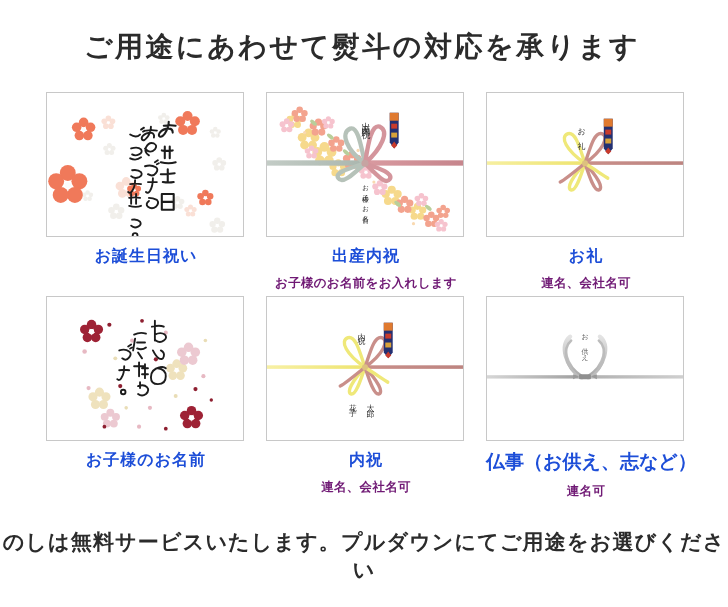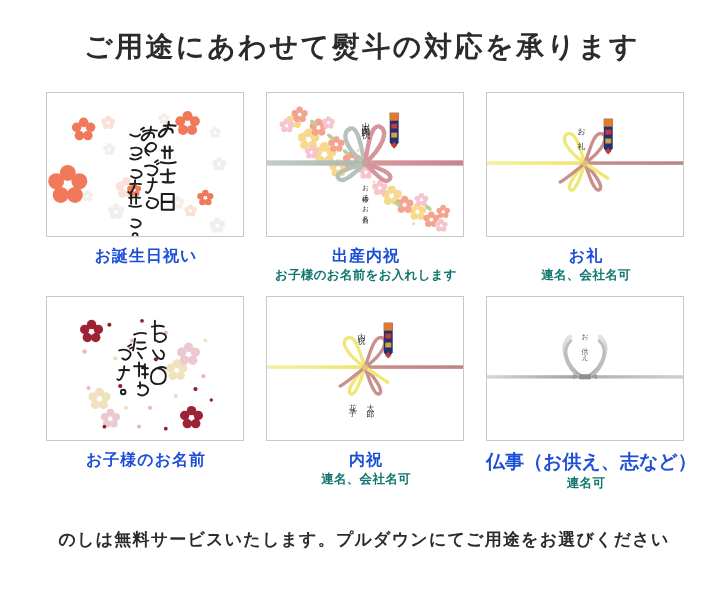--- a/index.html
+++ b/index.html
@@ -48,35 +48,35 @@
     text-align:center;
     font-size:16px;
     font-weight:700;
     letter-spacing:1px;
     color:#1d4ed8;
     line-height:1.25;
     white-space:nowrap;
   }
   .caption.tight{font-size:19px;letter-spacing:0px;}
   .subcaption{
-    margin-top:2px;
+    margin-top:10px;
     text-align:center;
     font-size:12.5px;
     font-weight:700;
     letter-spacing:.3px;
-    color:#0f766e;
+    color:#701a75;
     line-height:1.2;
     white-space:nowrap;
   }
 
   
   .footer-note{
     position:absolute;left:0;top:528px;width:728px;
     text-align:center;
-    font-size:17px;
+    font-size:21px;
     font-weight:700;
     letter-spacing:1.2px;
     color:#2b2b2b;
   }
 
   
   .art{position:absolute;inset:0;}
 </style>
 </head>
 <body>

